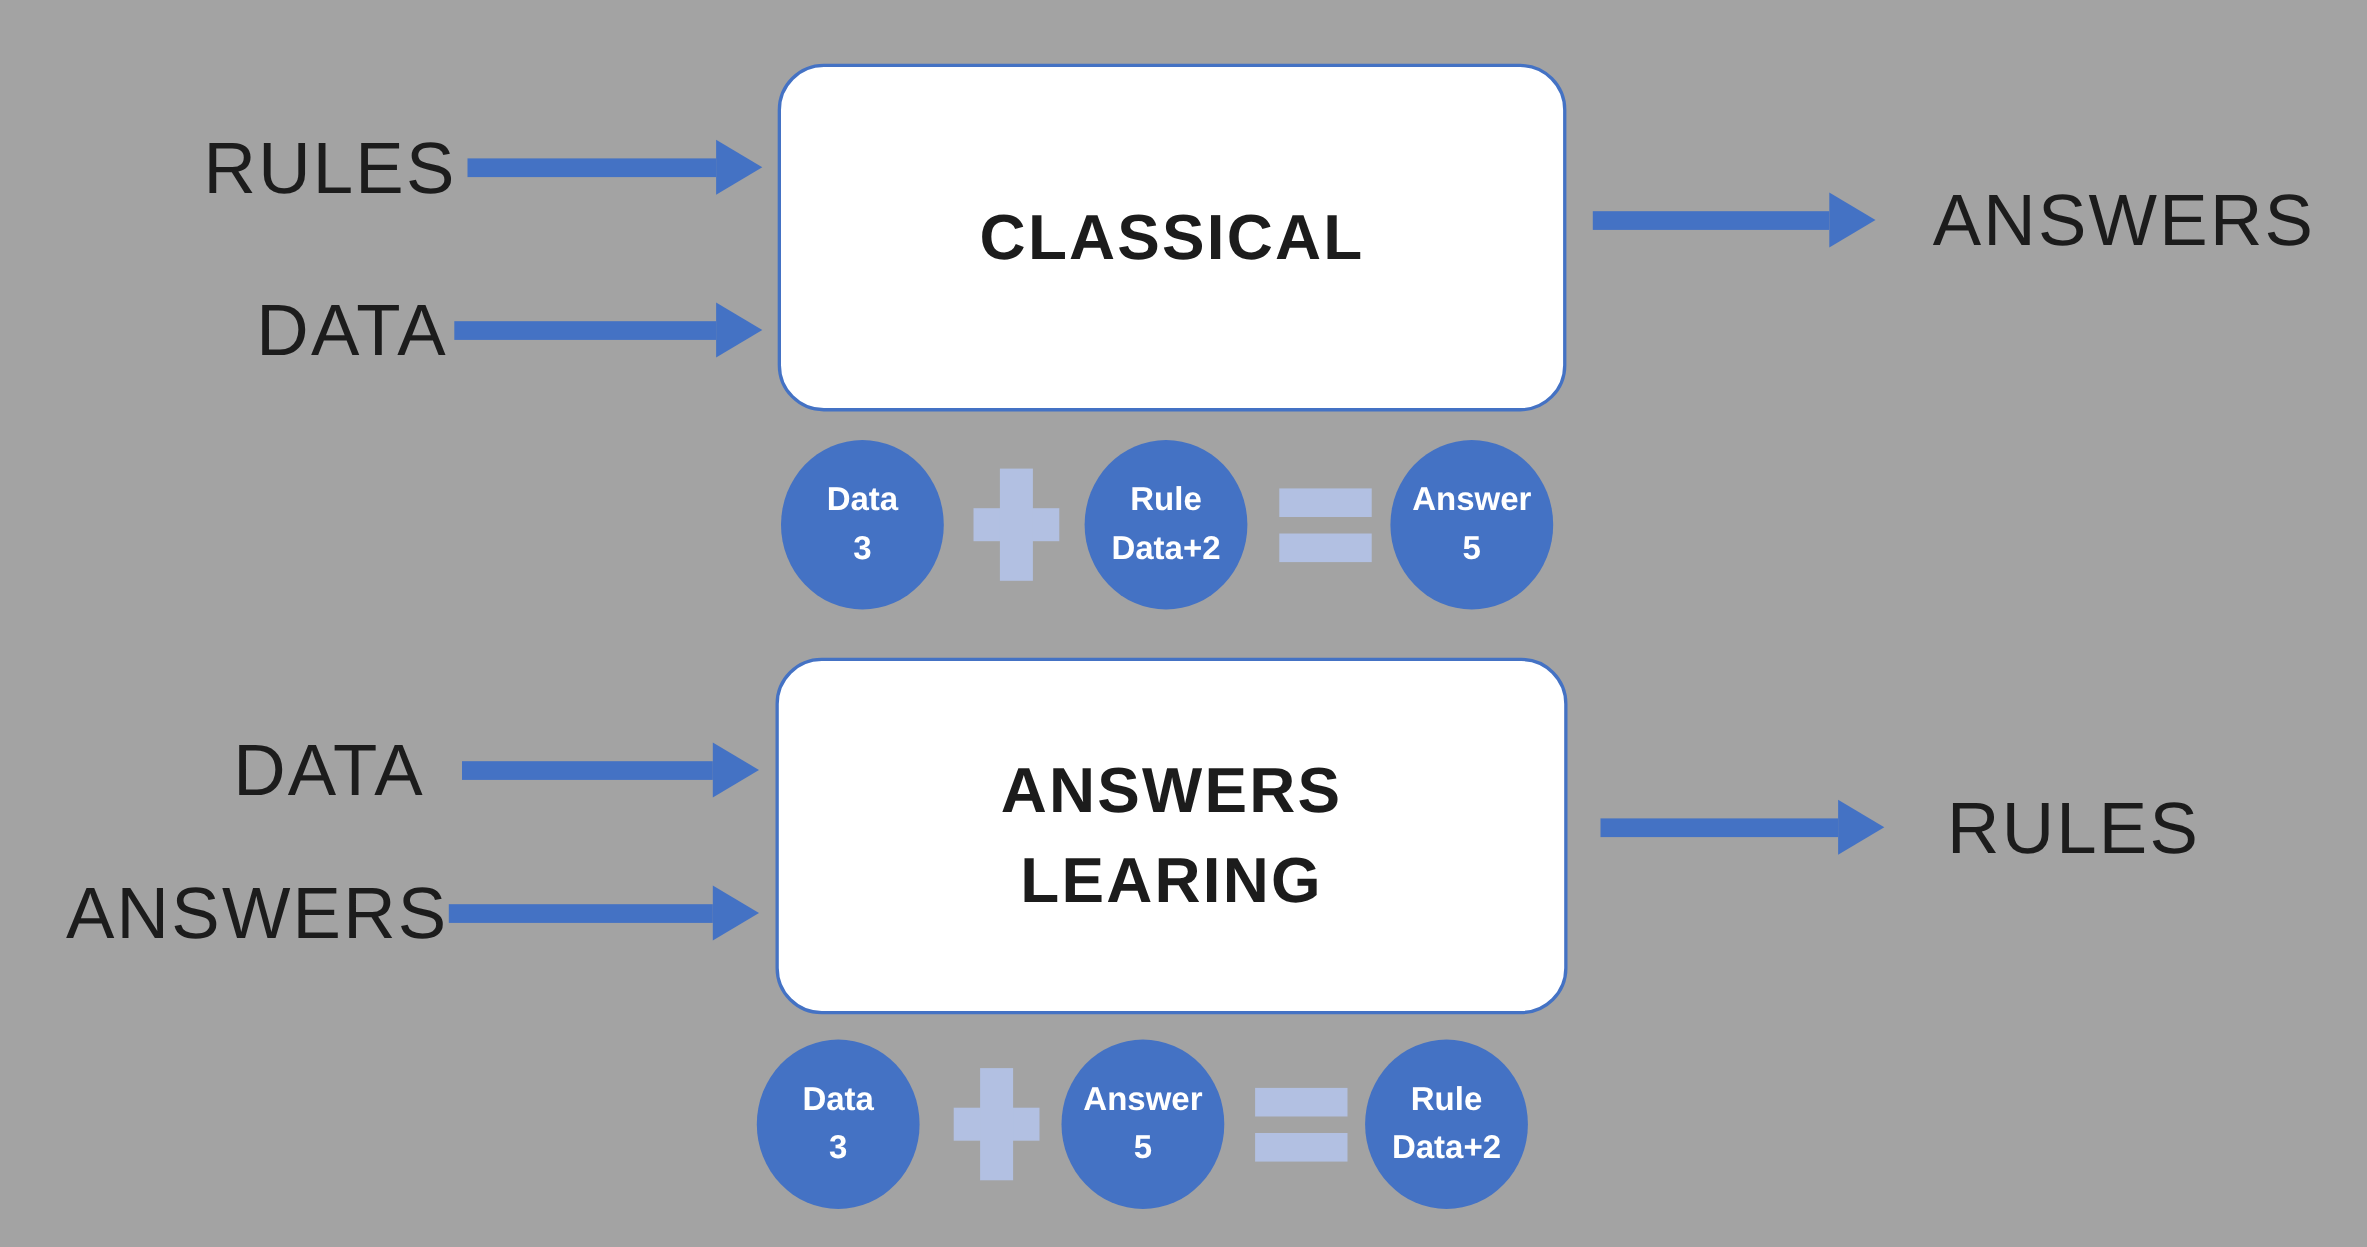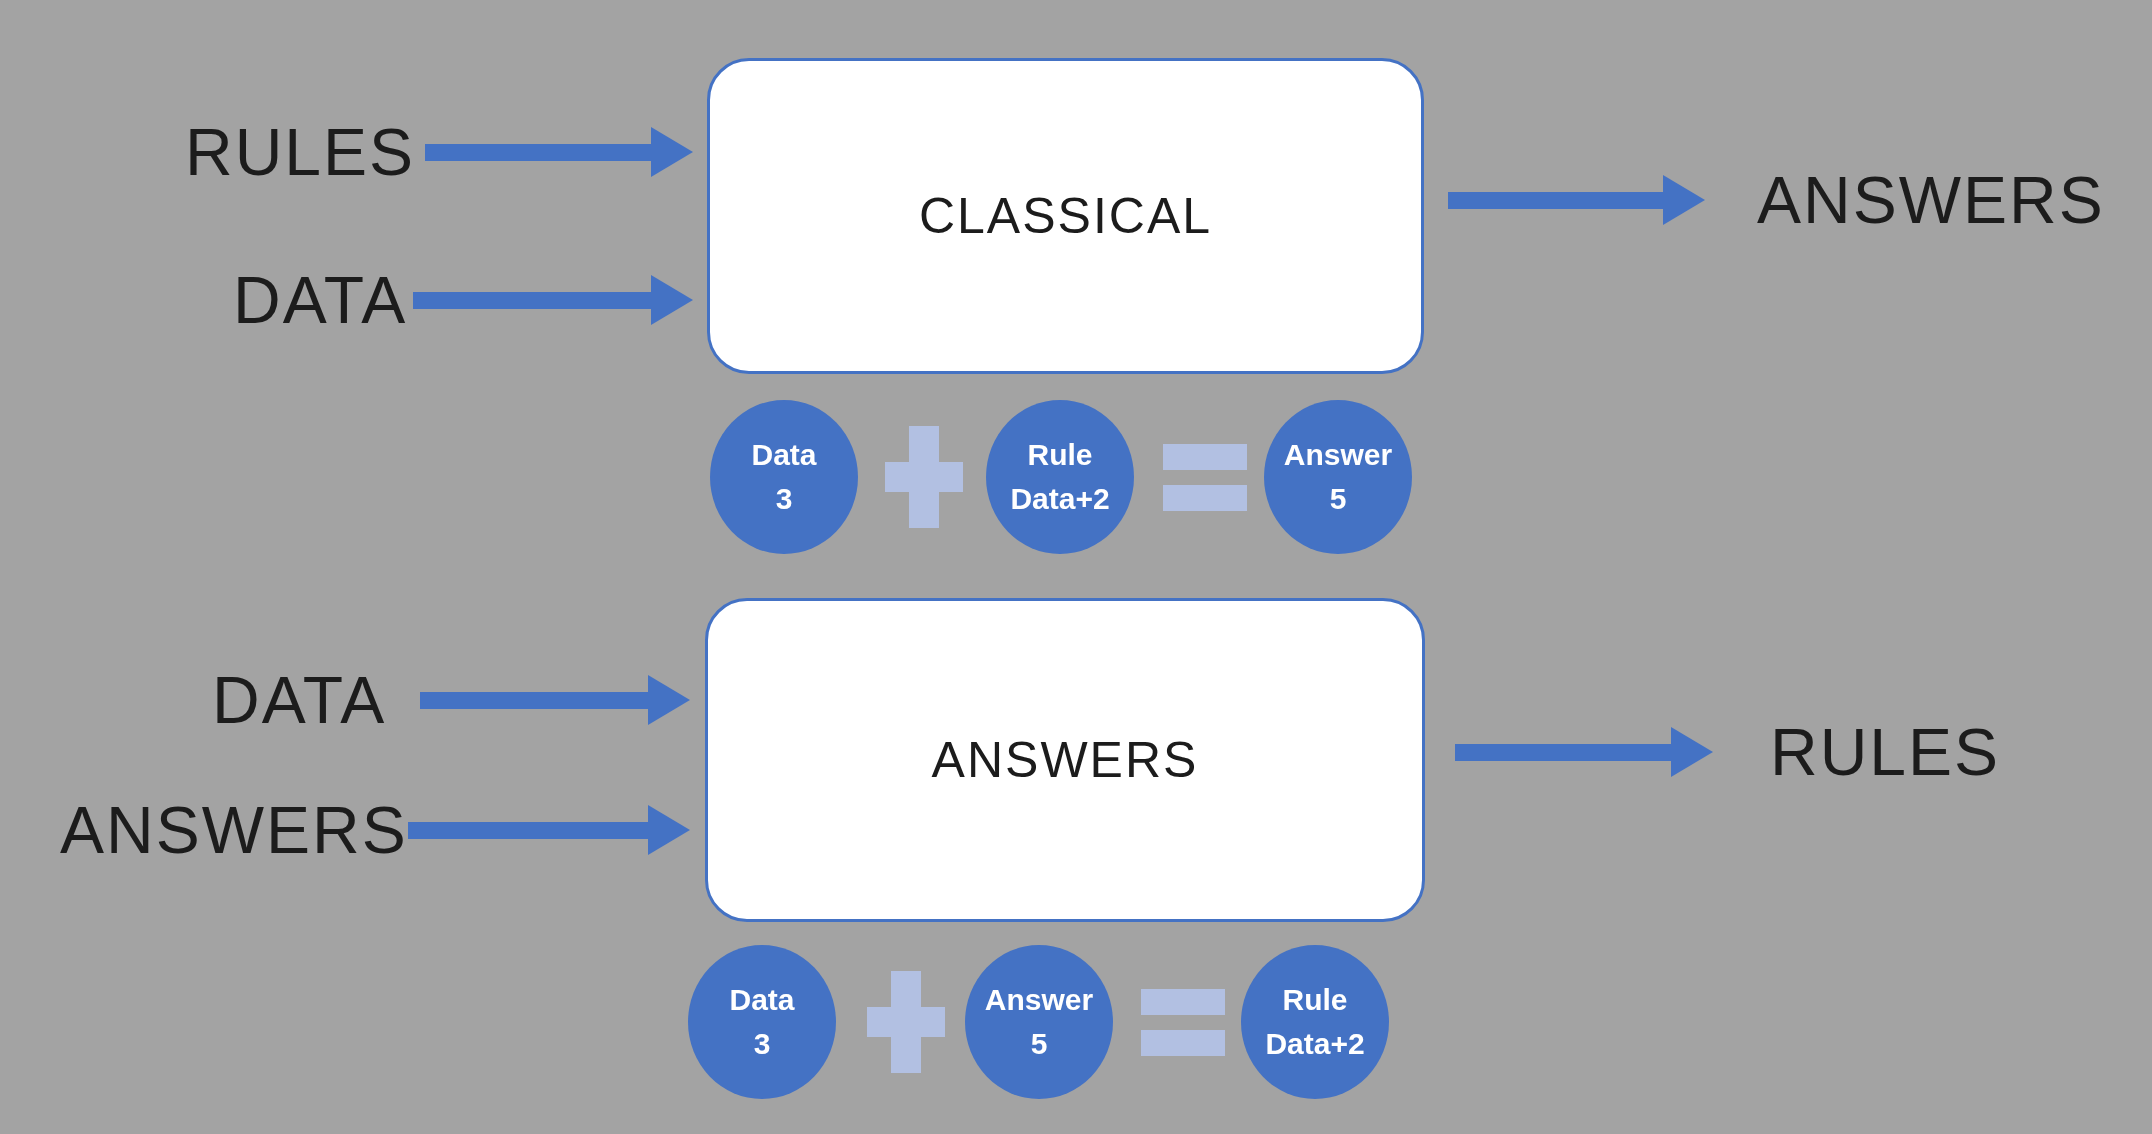--- a/index.html
+++ b/index.html
@@ -30,22 +30,22 @@
     position: absolute;
     border: 3px solid #4472C4;
     border-radius: 42px;
     background: #ffffff;
     display: flex;
     flex-direction: column;
     align-items: center;
     justify-content: center;
     text-align: center;
     color: #1c1c1c;
-    font-size: 50px;
-    font-weight: 400;
+    font-size: 58px;
+    font-weight: 700;
     letter-spacing: 2px;
     line-height: 1.42;
   }
 
   
   .arrow {
     position: absolute;
     display: flex;
     align-items: center;
     height: 50px;
@@ -155,20 +155,21 @@
 
   <div class="hlabel" style="left:60px; top:790px;">ANSWERS</div>
 
   <div class="arrow" style="left:408px; top:805px; width:282px;">
     <div class="shaft"></div>
     <div class="head"></div>
   </div>
 
   <div class="pbox" style="left:705px; top:598px; width:714px; height:318px;">
     <div>ANSWERS</div>
+    <div>LEARING</div>
   </div>
 
   <div class="arrow" style="left:1455px; top:727px; width:258px;">
     <div class="shaft"></div>
     <div class="head"></div>
   </div>
 
   <div class="hlabel" style="left:1770px; top:712px;">RULES</div>
 
   <div class="circle" style="left:688px; top:945px;">

